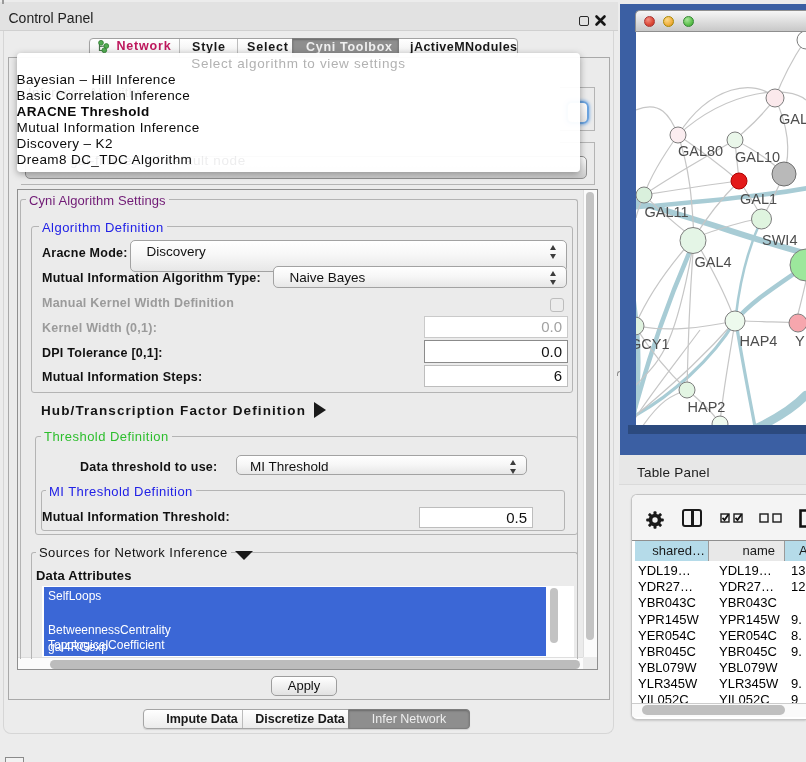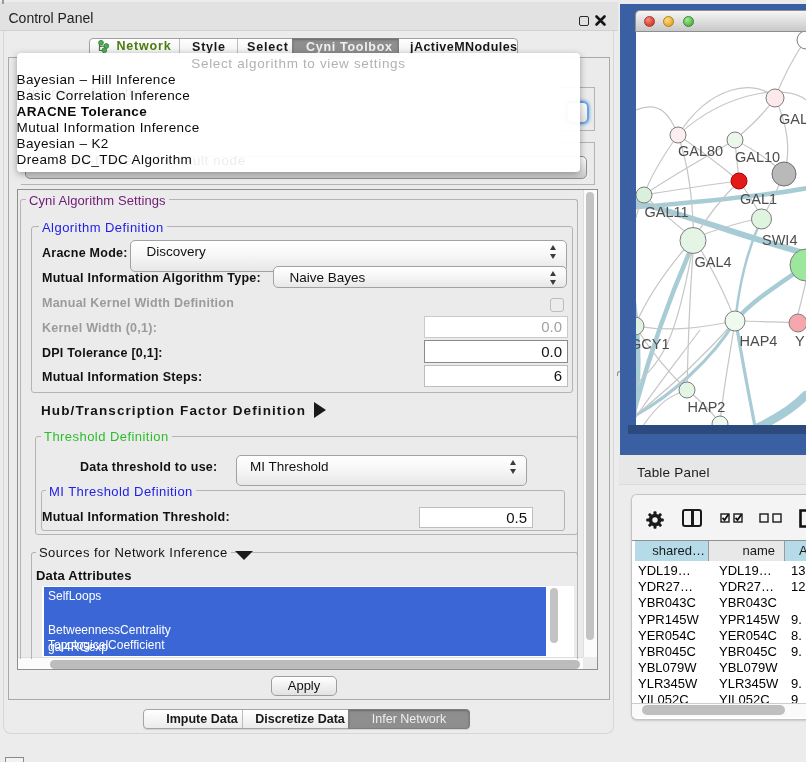--- a/index.html
+++ b/index.html
@@ -34,21 +34,21 @@
 <div class="ab" style="left:89px; top:38px; width:429px; height:20px; background:linear-gradient(#ffffff,#f5f5f5 55%,#ececec); border:1px solid #a2a2a2; border-radius:4px; box-shadow:0 1px 1px rgba(0,0,0,.12);"></div>
 <div class="ab" style="left:179px; top:39px; width:1px; height:18px; background:#bcbcbc;"></div>
 <div class="ab" style="left:237px; top:39px; width:1px; height:18px; background:#bcbcbc;"></div>
 <div class="ab" style="left:292px; top:38px; width:107px; height:20px; background:#8e8e8e; border:1px solid #7e7e7e; box-shadow:inset 0 1px 2px rgba(0,0,0,.25);"></div>
 <svg class="ab" style="left:97px; top:39px;" width="15" height="15">
  <path d="M2.5 4.5 L2.5 11.5 L6.5 11.5 M2.5 7.5 L8.5 7" stroke="#47704a" stroke-width="1.2" fill="none"></path>
  <circle cx="4" cy="3.8" r="2.4" fill="#52ad52" stroke="#2d7a2d" stroke-width=".8"></circle>
  <circle cx="9.3" cy="7" r="2.4" fill="#52ad52" stroke="#2d7a2d" stroke-width=".8"></circle>
  <circle cx="7.3" cy="11.3" r="2.4" fill="#52ad52" stroke="#2d7a2d" stroke-width=".8"></circle>
 </svg>
-<div class="ab b" style="left:116.5px; top:39px; font-size:12.5px; letter-spacing:.8px; color:#4d7c0f;">Network</div>
+<div class="ab b" style="left:116.5px; top:39px; font-size:12.5px; letter-spacing:.8px; color:#be185d;">Network</div>
 <div class="ab b" style="left:192px; top:39.5px; font-size:12.5px; letter-spacing:.8px; color:#191919;">Style</div>
 <div class="ab b" style="left:247px; top:39.5px; font-size:12.5px; letter-spacing:.8px; color:#191919;">Select</div>
 <div class="ab b" style="left:306px; top:39.5px; font-size:12.5px; letter-spacing:.7px; color:#f0f0f0;">Cyni Toolbox</div>
 <div class="ab b" style="left:410px; top:39.5px; font-size:12.5px; letter-spacing:.45px; color:#191919;">jActiveMNodules</div>
 </div>
 
 <div class="ab" style="left:8px; top:57px; width:602px; height:643px; background:#ebebeb; border:1px solid #a9a9a9;"></div>
 
 <div id="fragments">
 
@@ -109,21 +109,21 @@
 <div class="lbl" style="left:42px; top:370px;">Mutual Information Steps:</div>
 <div class="fld" style="left:424px; top:365px; width:144px; height:22px; line-height:20px;">6</div>
 
 <div class="ab" style="left:41px; top:403px; font-size:13.5px; font-weight:bold; letter-spacing:1.1px; color:#141414;">Hub/Transcription Factor Definition</div>
 <div class="ab" style="left:314px; top:402px; width:0; height:0; border-top:8px solid transparent; border-bottom:8px solid transparent; border-left:12px solid #1a1a1a;"></div>
 
 <div class="grp" style="left:35px; top:436px; width:543px; height:99px;"></div>
 <div class="gtitle" style="left:41px; top:430px; color:#2dbe2d;">Threshold Definition</div>
 
 <div class="lbl" style="left:80px; top:460px;">Data threshold to use:</div>
-<div class="combo" style="left:236px; top:455px; width:291px; height:31px;">
+<div class="combo" style="left:236px; top:455px; width:291px; height:20px;">
       <span class="tx" style="left:13px;">MI Threshold</span>
   <span class="spin" style="right:9px; top:4px;">
         <span class="u"></span>
         <span class="d"></span>
       </span>
     </div>
 
 <div class="grp" style="left:41px; top:490px; width:524px; height:41px;"></div>
 <div class="gtitle" style="left:46px; top:485px; color:#2121e6;">MI Threshold Definition</div>
 <div class="lbl" style="left:42px; top:510px;">Mutual Information Threshold:</div>
@@ -162,23 +162,23 @@
 <div class="ab" style="left:617px; top:371px; width:4px; height:5px; border-left:1.5px solid #8f8f8f; border-top:1.5px solid #8f8f8f; border-radius:3px 0 0 0;"></div>
 
 <div id="dropdown">
 <div class="ab" style="left:17px; top:53px; width:563px; height:119px; background:rgba(255,255,255,.96); border-radius:4px; box-shadow:0 2px 7px rgba(0,0,0,.35);"></div>
 
 <div class="ab" style="left:28px; top:85px; font-size:13px; letter-spacing:.4px; color:rgba(150,150,155,.20);">Inference Algorithm</div>
 <div class="ab" style="left:70px; top:153px; font-size:13.5px; letter-spacing:.6px; color:rgba(150,150,155,.17);">gal-filtered.sif default node</div>
 <div class="ab" style="left:17px; top:56px; width:563px; text-align:center; font-size:13.5px; letter-spacing:.65px; color:#b2b2b2;">Select algorithm to view settings</div>
 <div class="ditem" style="top:72px;">Bayesian – Hill Inference</div>
 <div class="ditem" style="top:88px;">Basic Correlation Inference</div>
-<div class="ditem b" style="top:104px;">ARACNE Tolerance</div>
+<div class="ditem b" style="top:104px;">ARACNE Threshold</div>
 <div class="ditem" style="top:120px;">Mutual Information Inference</div>
-<div class="ditem" style="top:136px;">Bayesian – K2</div>
+<div class="ditem" style="top:136px;">Discovery – K2</div>
 <div class="ditem" style="top:152px;">Dream8 DC_TDC Algorithm</div>
 </div>
 
 <div id="rightside">
 
 <div class="ab" style="left:620px; top:4px; width:186px; height:451px; background:#3b5fa3;"></div>
 
 <div class="ab" style="left:635px; top:10px; width:171px; height:22px; background:linear-gradient(#f6f6f6,#c8c8c8); border:1px solid #8f8f8f; border-right:none; border-radius:5px 0 0 0;"></div>
 <div class="ab" style="left:644px; top:16px; width:11px; height:11px; border-radius:50%; background:radial-gradient(circle at 35% 30%, #f29084, #dc4835 60%, #b5362a); border:.5px solid #a33;"></div>
 <div class="ab" style="left:663px; top:16px; width:11px; height:11px; border-radius:50%; background:radial-gradient(circle at 35% 30%, #fad98a, #f1b03f 60%, #c98a22); border:.5px solid #a80;"></div>

